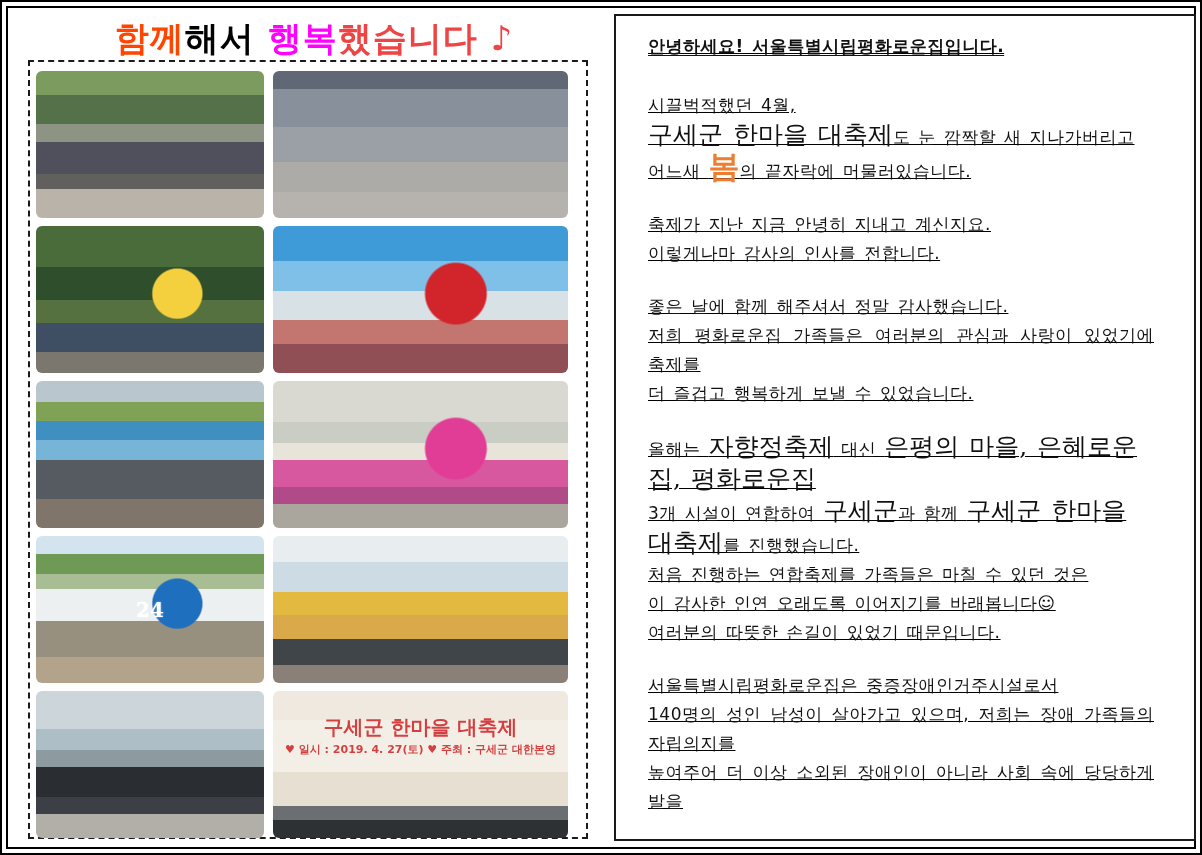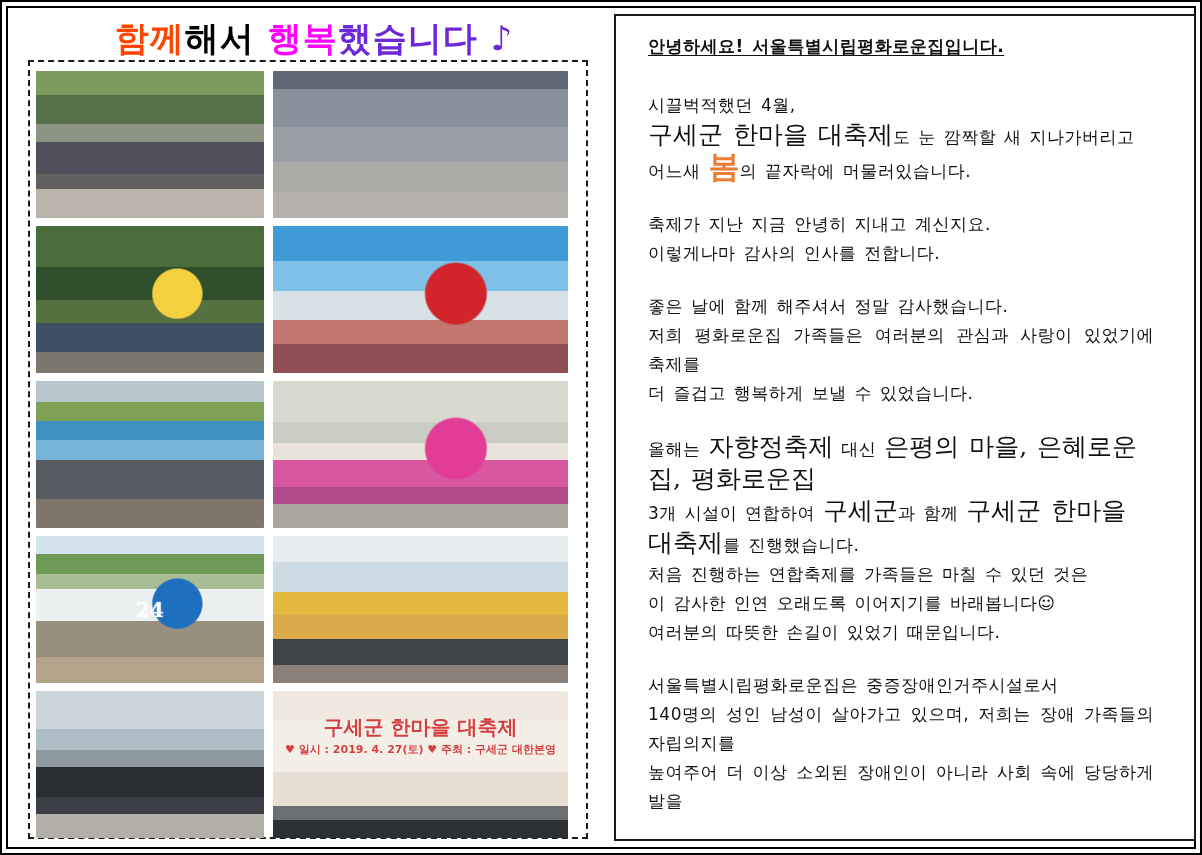--- a/index.html
+++ b/index.html
@@ -36,39 +36,39 @@
     display: grid;
     grid-template-columns: 228px 295px;
     grid-auto-rows: 147px;
     column-gap: 9px;
     row-gap: 8px;
   }
   .photo {
     position: relative;
     width: 100%; height: 100%;
     overflow: hidden;
-    border-radius: 1px;
+    border-radius: 6px;
   }
   .photo-overlay {
     position: absolute; left: 0; right: 0;
     text-align: center;
     font-weight: bold;
     line-height: 1.5;
     text-shadow: 0 0 2px rgba(255,255,255,.6);
   }
   .photo-overlay.pos-top { top: 14%; }
   .photo-overlay.pos-mid { top: 40%; }
   .ov-line-0 { font-size: 20px; font-family: "DejaVu Serif", serif; }
   .ov-line-1 { font-size: 11px; }
   
   .right-panel {
     position: absolute; left: 606px; top: 6px; width: 582px; bottom: 6px;
     border: 2px solid #1a1a1a;
     padding: 16px 40px 10px 32px;
-    display: flex; flex-direction: column;
+    display: flex; flex-direction: column; text-decoration: underline;
   }
   .para { margin-bottom: 24px; }
   .para:first-child { margin-bottom: 30px; }
   .line {
     font-size: 17px;
     line-height: 29px;
     color: #111;
     letter-spacing: 0.5px;
     word-spacing: 2px;
   }
@@ -81,21 +81,21 @@
     letter-spacing: 0;
   }
 </style>
 </head>
 <body>
 
 <div class="page">
   <div class="frame-inner">
 
     <div class="left-panel">
-      <div class="doc-title" id="doc-title"><span style="color: rgb(255, 69, 0);">함께</span><span style="color: rgb(0, 0, 0);">해서 </span><span style="color: rgb(255, 0, 255);">행복</span><span style="color: #6d28d9;">했습니다 ♪</span></div>
+      <div class="doc-title" id="doc-title"><span style="color: rgb(255, 69, 0);">함께</span><span style="color: rgb(0, 0, 0);">해서 </span><span style="color: rgb(255, 0, 255);">행복</span><span style="color: #ef4444;">했습니다 ♪</span></div>
       <div class="photo-box">
         <div class="photo-grid" id="photo-grid">
             <div class="photo" title="야외 행사장에 모여 앉은 참석자들과 나무" style="background: linear-gradient(rgb(124, 155, 94) 0%, rgb(124, 155, 94) 16%, rgb(85, 113, 74) 16%, rgb(85, 113, 74) 36%, rgb(142, 148, 131) 36%, rgb(142, 148, 131) 48%, rgb(80, 80, 92) 48%, rgb(80, 80, 92) 70%, rgb(98, 96, 94) 70%, rgb(98, 96, 94) 80%, rgb(185, 179, 170) 80%, rgb(185, 179, 170) 100%);"></div>
             <div class="photo" title="운동장에 줄지어 놓인 흰 테이블에 앉은 참석자들" style="background: linear-gradient(rgb(95, 104, 116) 0%, rgb(95, 104, 116) 12%, rgb(136, 144, 155) 12%, rgb(136, 144, 155) 38%, rgb(154, 160, 166) 38%, rgb(154, 160, 166) 62%, rgb(173, 171, 167) 62%, rgb(173, 171, 167) 82%, rgb(182, 179, 175) 82%, rgb(182, 179, 175) 100%);"></div>
             <div class="photo" title="소나무 아래에서 악수하며 인사하는 사람들, 노란 파라솔" style="background: radial-gradient(circle at 62% 46%, rgb(244, 208, 63) 0px, rgb(244, 208, 63) 15%, rgba(0, 0, 0, 0) 16%), linear-gradient(rgb(74, 107, 58) 0%, rgb(74, 107, 58) 28%, rgb(47, 79, 44) 28%, rgb(47, 79, 44) 50%, rgb(85, 113, 63) 50%, rgb(85, 113, 63) 66%, rgb(62, 79, 99) 66%, rgb(62, 79, 99) 86%, rgb(123, 119, 111) 86%, rgb(123, 119, 111) 100%);"></div>
             <div class="photo" title="파란 천막 아래 빨간 옷의 봉사자와 참가자들" style="background: radial-gradient(circle at 62% 46%, rgb(210, 36, 43) 0px, rgb(210, 36, 43) 15%, rgba(0, 0, 0, 0) 16%), linear-gradient(rgb(63, 155, 216) 0%, rgb(63, 155, 216) 24%, rgb(127, 192, 232) 24%, rgb(127, 192, 232) 44%, rgb(216, 226, 230) 44%, rgb(216, 226, 230) 64%, rgb(194, 118, 111) 64%, rgb(194, 118, 111) 80%, rgb(143, 79, 85) 80%, rgb(143, 79, 85) 100%);"></div>
             <div class="photo" title="아파트를 배경으로 파란 천막 아래 옷을 파는 나눔장터" style="background: linear-gradient(rgb(185, 198, 205) 0%, rgb(185, 198, 205) 14%, rgb(127, 162, 87) 14%, rgb(127, 162, 87) 27%, rgb(63, 143, 192) 27%, rgb(63, 143, 192) 40%, rgb(119, 181, 216) 40%, rgb(119, 181, 216) 54%, rgb(86, 91, 97) 54%, rgb(86, 91, 97) 80%, rgb(128, 117, 106) 80%, rgb(128, 117, 106) 100%);"></div>
             <div class="photo" title="건물 앞에서 부채춤 공연을 하는 한복 입은 무용수들" style="background: radial-gradient(circle at 62% 46%, rgb(226, 61, 150) 0px, rgb(226, 61, 150) 15%, rgba(0, 0, 0, 0) 16%), linear-gradient(rgb(217, 217, 210) 0%, rgb(217, 217, 210) 28%, rgb(201, 205, 196) 28%, rgb(201, 205, 196) 42%, rgb(232, 228, 218) 42%, rgb(232, 228, 218) 54%, rgb(216, 88, 160) 54%, rgb(216, 88, 160) 72%, rgb(176, 74, 136) 72%, rgb(176, 74, 136) 84%, rgb(170, 165, 157) 84%, rgb(170, 165, 157) 100%);"></div>
             <div class="photo" title="흰 천막 장터와 휠체어를 탄 방문객, 24 로고 천막" style="background: radial-gradient(circle at 62% 46%, rgb(31, 111, 191) 0px, rgb(31, 111, 191) 15%, rgba(0, 0, 0, 0) 16%), linear-gradient(rgb(211, 228, 238) 0%, rgb(211, 228, 238) 12%, rgb(111, 154, 85) 12%, rgb(111, 154, 85) 26%, rgb(168, 189, 147) 26%, rgb(168, 189, 147) 36%, rgb(237, 240, 241) 36%, rgb(237, 240, 241) 58%, rgb(152, 144, 127) 58%, rgb(152, 144, 127) 82%, rgb(179, 163, 139) 82%, rgb(179, 163, 139) 100%);">
               <div class="photo-overlay pos-mid" style="color: rgb(255, 255, 255);">

